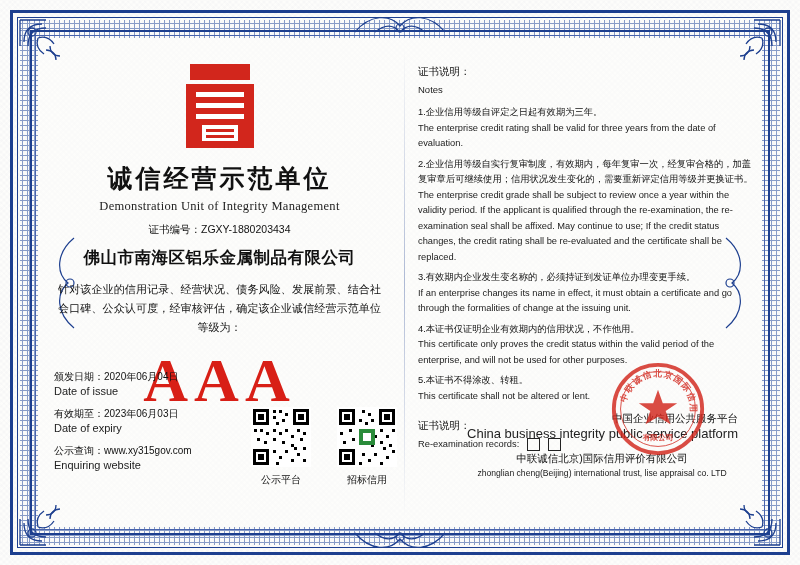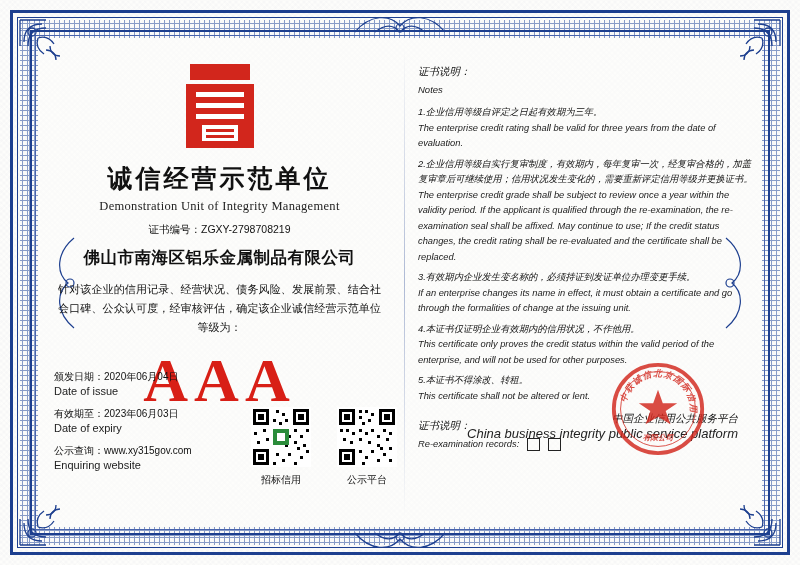--- a/index.html
+++ b/index.html
@@ -120,21 +120,21 @@
   .qr-label { font-size:10px; color:#111; margin-top:6px; }
 
   .divider {
     position:absolute; left:362px; top:6px; bottom:6px; width:1px;
     background:linear-gradient(to bottom, rgba(29,63,143,0), rgba(29,63,143,0.35), rgba(29,63,143,0));
   }
 
   
   .right {
     position:absolute; right:0; top:0; width:340px; height:100%;
-    font-size:9.3px; color:#111; line-height:15.5px;font-style:italic;
+    font-size:9.3px; color:#111; line-height:15.5px;
   }
   .notes-head { font-size:10.5px; margin-top:22px; }
   .notes-head .en { font-size:9.5px; color:#222; margin-top:2px; }
   .notes-list { margin-top:8px; }
   .note-cn { margin-top:5px; }
   .note-en { color:#222; }
   .review {
     margin-top:14px;
   }
   .review .cn { font-size:10.5px; }
@@ -278,41 +278,90 @@
           </g>
           <g fill="#d2261c">
             <rect x="34" y="71" width="28" height="3"></rect>
             <rect x="34" y="77" width="28" height="3"></rect>
           </g>
         </svg>
       </div>
 
       <div class="main-title">诚信经营示范单位</div>
       <div class="main-title-en">Demonstration Unit of Integrity Management</div>
-      <div class="cert-no">证书编号：ZGXY-2798708219</div>
+      <div class="cert-no">证书编号：ZGXY-1880203434</div>
       <div class="company">佛山市南海区铝乐金属制品有限公司</div>
       <div class="desc">针对该企业的信用记录、经营状况、债务风险、发展前景、结合社会口碑、公众认可度，经审核评估，确定该企业诚信经营示范单位等级为：</div>
       <div class="grade">AAA</div>
 
       <div class="meta">
         <div class="row">
           <div>颁发日期：2020年06月04日</div>
           <div class="en">Date of issue</div>
         </div>
         <div class="row">
           <div>有效期至：2023年06月03日</div>
           <div class="en">Date of expiry</div>
         </div>
         <div class="row">
           <div>公示查询：www.xy315gov.com</div>
           <div class="en">Enquiring website</div>
         </div>
       </div>
 
       <div class="qr-wrap">
+        <div class="qr-item">
+          <div class="qr-code">
+            <svg width="60" height="60" viewBox="0 0 60 60">
+              <rect width="60" height="60" fill="#fff"></rect>
+              <g fill="#000">
+                <rect x="2" y="2" width="16" height="16"></rect>
+                  <rect x="5" y="5" width="10" height="10" fill="#fff"></rect>
+                  <rect x="7" y="7" width="6" height="6"></rect>
+                <rect x="42" y="2" width="16" height="16"></rect>
+                  <rect x="45" y="5" width="10" height="10" fill="#fff"></rect>
+                  <rect x="47" y="7" width="6" height="6"></rect>
+                <rect x="2" y="42" width="16" height="16"></rect>
+                  <rect x="5" y="45" width="10" height="10" fill="#fff"></rect>
+                  <rect x="7" y="47" width="6" height="6"></rect>
+                <rect x="22" y="3" width="3" height="3"></rect>
+                  <rect x="28" y="3" width="3" height="3"></rect>
+                  <rect x="34" y="6" width="3" height="3"></rect>
+                <rect x="22" y="9" width="3" height="3"></rect>
+                  <rect x="31" y="12" width="3" height="3"></rect>
+                  <rect x="25" y="15" width="3" height="3"></rect>
+                <rect x="3" y="22" width="3" height="3"></rect>
+                  <rect x="9" y="22" width="3" height="3"></rect>
+                  <rect x="15" y="25" width="3" height="3"></rect>
+                <rect x="22" y="22" width="3" height="3"></rect>
+                  <rect x="28" y="25" width="3" height="3"></rect>
+                  <rect x="34" y="22" width="3" height="3"></rect>
+                <rect x="40" y="28" width="3" height="3"></rect>
+                  <rect x="46" y="22" width="3" height="3"></rect>
+                  <rect x="52" y="25" width="3" height="3"></rect>
+                <rect x="22" y="31" width="3" height="3"></rect>
+                  <rect x="31" y="34" width="3" height="3"></rect>
+                  <rect x="40" y="37" width="3" height="3"></rect>
+                <rect x="49" y="31" width="3" height="3"></rect>
+                  <rect x="6" y="31" width="3" height="3"></rect>
+                  <rect x="13" y="34" width="3" height="3"></rect>
+                <rect x="22" y="43" width="3" height="3"></rect>
+                  <rect x="28" y="49" width="3" height="3"></rect>
+                  <rect x="34" y="43" width="3" height="3"></rect>
+                <rect x="40" y="52" width="3" height="3"></rect>
+                  <rect x="46" y="46" width="3" height="3"></rect>
+                  <rect x="52" y="52" width="3" height="3"></rect>
+                <rect x="25" y="55" width="3" height="3"></rect>
+                  <rect x="43" y="40" width="3" height="3"></rect>
+                  <rect x="52" y="40" width="3" height="3"></rect>
+              </g>
+            </svg>
+          </div>
+          <div class="qr-label">公示平台</div>
+        </div>
         <div class="qr-item">
           <div class="qr-code">
             <svg width="60" height="60" viewBox="0 0 60 60">
               <rect width="60" height="60" fill="#fff"></rect>
               <g fill="#000">
                 <rect x="2" y="2" width="16" height="16"></rect>
                   <rect x="5" y="5" width="10" height="10" fill="#fff"></rect>
                   <rect x="7" y="7" width="6" height="6"></rect>
                 <rect x="42" y="2" width="16" height="16"></rect>
                   <rect x="45" y="5" width="10" height="10" fill="#fff"></rect>
@@ -349,69 +398,20 @@
                   <rect x="46" y="40" width="3" height="3"></rect>
               </g>
               <g>
                 <rect x="22" y="22" width="16" height="16" fill="#2a8c3a"></rect>
                 <rect x="26" y="26" width="8" height="8" fill="#fff"></rect>
               </g>
             </svg>
           </div>
           <div class="qr-label">招标信用</div>
         </div>
-        <div class="qr-item">
-          <div class="qr-code">
-            <svg width="60" height="60" viewBox="0 0 60 60">
-              <rect width="60" height="60" fill="#fff"></rect>
-              <g fill="#000">
-                <rect x="2" y="2" width="16" height="16"></rect>
-                  <rect x="5" y="5" width="10" height="10" fill="#fff"></rect>
-                  <rect x="7" y="7" width="6" height="6"></rect>
-                <rect x="42" y="2" width="16" height="16"></rect>
-                  <rect x="45" y="5" width="10" height="10" fill="#fff"></rect>
-                  <rect x="47" y="7" width="6" height="6"></rect>
-                <rect x="2" y="42" width="16" height="16"></rect>
-                  <rect x="5" y="45" width="10" height="10" fill="#fff"></rect>
-                  <rect x="7" y="47" width="6" height="6"></rect>
-                <rect x="22" y="3" width="3" height="3"></rect>
-                  <rect x="28" y="3" width="3" height="3"></rect>
-                  <rect x="34" y="6" width="3" height="3"></rect>
-                <rect x="22" y="9" width="3" height="3"></rect>
-                  <rect x="31" y="12" width="3" height="3"></rect>
-                  <rect x="25" y="15" width="3" height="3"></rect>
-                <rect x="3" y="22" width="3" height="3"></rect>
-                  <rect x="9" y="22" width="3" height="3"></rect>
-                  <rect x="15" y="25" width="3" height="3"></rect>
-                <rect x="22" y="22" width="3" height="3"></rect>
-                  <rect x="28" y="25" width="3" height="3"></rect>
-                  <rect x="34" y="22" width="3" height="3"></rect>
-                <rect x="40" y="28" width="3" height="3"></rect>
-                  <rect x="46" y="22" width="3" height="3"></rect>
-                  <rect x="52" y="25" width="3" height="3"></rect>
-                <rect x="22" y="31" width="3" height="3"></rect>
-                  <rect x="31" y="34" width="3" height="3"></rect>
-                  <rect x="40" y="37" width="3" height="3"></rect>
-                <rect x="49" y="31" width="3" height="3"></rect>
-                  <rect x="6" y="31" width="3" height="3"></rect>
-                  <rect x="13" y="34" width="3" height="3"></rect>
-                <rect x="22" y="43" width="3" height="3"></rect>
-                  <rect x="28" y="49" width="3" height="3"></rect>
-                  <rect x="34" y="43" width="3" height="3"></rect>
-                <rect x="40" y="52" width="3" height="3"></rect>
-                  <rect x="46" y="46" width="3" height="3"></rect>
-                  <rect x="52" y="52" width="3" height="3"></rect>
-                <rect x="25" y="55" width="3" height="3"></rect>
-                  <rect x="43" y="40" width="3" height="3"></rect>
-                  <rect x="52" y="40" width="3" height="3"></rect>
-              </g>
-            </svg>
-          </div>
-          <div class="qr-label">公示平台</div>
-        </div>
       </div>
     </div>
 
     <div class="divider"></div>
 
     <div class="right">
       <div class="notes-head">
         <div>证书说明：</div>
         <div class="en">Notes</div>
       </div>
@@ -446,20 +446,24 @@
           <span class="checkbox"></span>
           <span class="checkbox"></span>
         </div>
       </div>
 
       <div class="platform">
         <div>中国企业信用公共服务平台</div>
         <div class="en">China business integrity public service platform</div>
       </div>
 
+      <div class="org">
+        <div>中联诚信北京)国际信用评价有限公司</div>
+        <div class="en">zhonglian cheng(Beijing) international trust, lise appraisal co. LTD</div>
+      </div>
 
       <div class="stamp">
         <svg viewBox="0 0 100 100" width="96" height="96">
           <g opacity="0.82">
             <circle cx="50" cy="50" r="46" fill="none" stroke="#d2261c" stroke-width="4"></circle>
             <circle cx="50" cy="50" r="39" fill="none" stroke="#d2261c" stroke-width="1"></circle>
             <path d="M50 30 L55 44 L70 44 L58 52 L63 66 L50 58 L37 66 L42 52 L30 44 L45 44 Z" fill="#d2261c"></path>
             <path id="arcTop" d="M16 50 A34 34 0 0 1 84 50" fill="none"></path>
             <text font-size="9" fill="#d2261c" font-family="'Liberation Serif', serif" font-weight="bold" letter-spacing="1.5">
               <textPath href="#arcTop" startOffset="6%">中联诚信北京国际信用评价</textPath>

